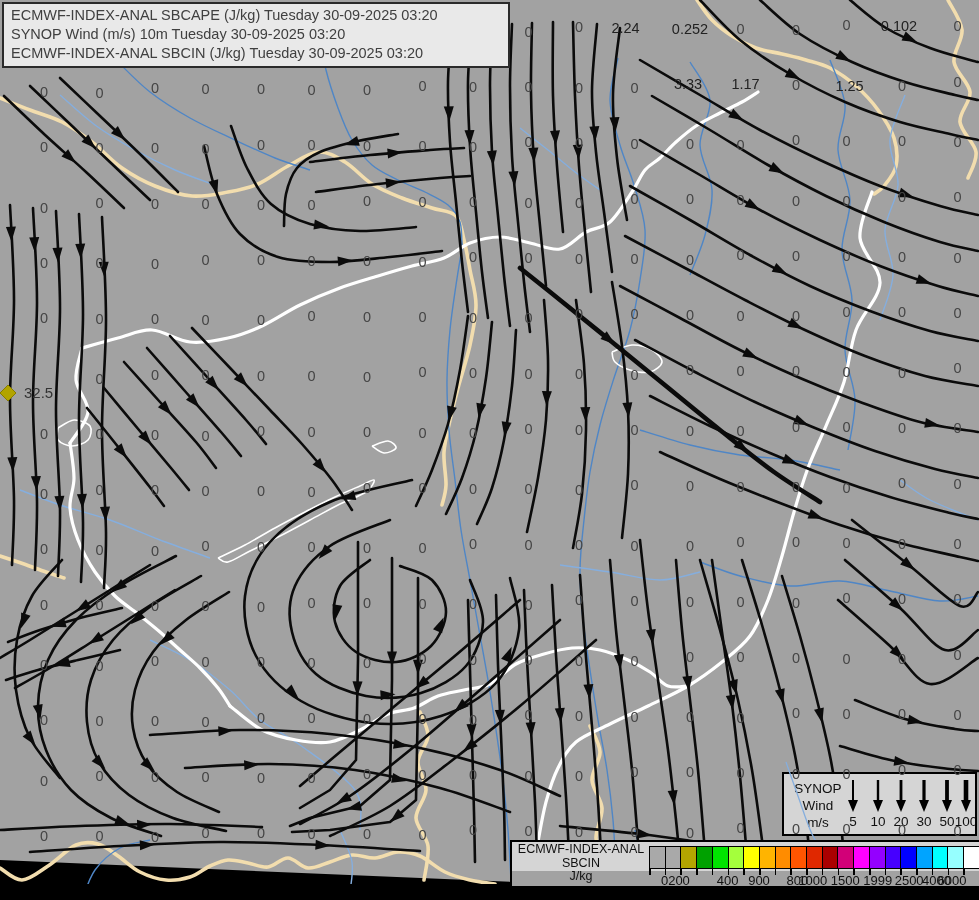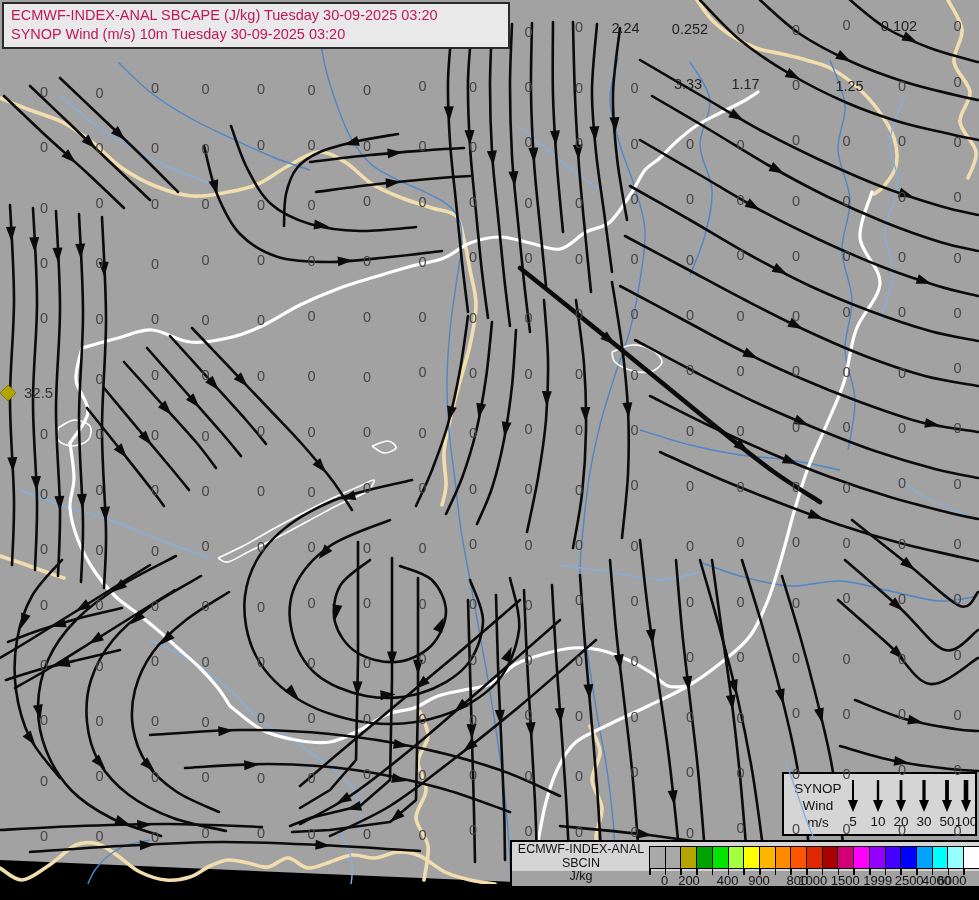--- a/index.html
+++ b/index.html
@@ -1,21 +1,21 @@
 <!DOCTYPE html>
 <html><head>
 <meta charset="utf-8">
 <style>
   html,body{margin:0;padding:0;background:#777;}
   .stage{position:relative;width:979px;height:900px;overflow:hidden;
          font-family:"Liberation Sans","DejaVu Sans",sans-serif;background:#a2a2a2;}
   .stage svg{position:absolute;left:0;top:0;}
   #header-box{position:absolute;left:2px;top:2px;width:508px;box-sizing:border-box;
     background:#e9e9e9;border:2px solid #2b2b2b;padding:2px 7px 3px 7px;z-index:50;}
-  #header-box div{font-size:14.5px;line-height:19px;color:#be185d;white-space:nowrap;}
+  #header-box div{font-size:14.5px;line-height:19px;color:#404040;white-space:nowrap;}
   #wind-legend{position:absolute;left:782px;top:772px;width:195px;height:64px;box-sizing:border-box;
     background:#d5d5d5;border:2px solid #000;z-index:10;}
   #wind-title{position:absolute;left:8px;top:6px;width:52px;text-align:center;z-index:2;}
   #wind-title div{font-size:13.5px;line-height:17px;color:#111;}
   #overlay-svg{z-index:20;pointer-events:none;}
   #cape-legend{position:absolute;left:510px;top:840px;width:509px;height:44px;box-sizing:border-box;
     border:2px solid #000;z-index:30;}
   #cape-band-top{position:absolute;left:0;top:0;width:100%;height:29px;background:#d5d5d5;}
   #cape-band-bottom{position:absolute;left:0;top:29px;width:100%;height:15px;background:#a2a2a2;}
   #cape-titles{position:absolute;left:4px;top:1px;width:130px;text-align:center;}
@@ -633,31 +633,32 @@
         <div class="cape-tick" style="left: 325.571px;"></div>
         <div class="cape-tick" style="left: 341.286px;"></div>
         <div class="cape-tick" style="left: 357px;"></div>
         <div class="cape-tick" style="left: 372.714px;"></div>
         <div class="cape-tick" style="left: 388.429px;"></div>
         <div class="cape-tick" style="left: 404.143px;"></div>
         <div class="cape-tick" style="left: 419.857px;"></div>
         <div class="cape-tick" style="left: 435.571px;"></div>
         <div class="cape-tick" style="left: 451.286px;"></div>
         <span class="cape-tick-label" style="left: 152.714px;">0</span>
-        <span class="cape-tick-label" style="left: 177px;">200</span>
+        <span class="cape-tick-label" style="left: 167px;">200</span>
         <span class="cape-tick-label" style="left: 215.571px;">400</span>
         <span class="cape-tick-label" style="left: 247px;">900</span>
         <span class="cape-tick-label" style="left: 277.429px; margin-left: 8px;">800</span>
         <span class="cape-tick-label" style="left: 300.857px;">1000</span>
         <span class="cape-tick-label" style="left: 333.286px;">1500</span>
         <span class="cape-tick-label" style="left: 365.714px;">1999</span>
         <span class="cape-tick-label" style="left: 397.143px;">2500</span>
         <span class="cape-tick-label" style="left: 424.571px;">4000</span>
         <span class="cape-tick-label" style="left: 440px;">6000</span>
       </div>
   </div>
 
   <div id="header-box">
     <div>ECMWF-INDEX-ANAL SBCAPE (J/kg) Tuesday 30-09-2025 03:20</div>
     <div>SYNOP Wind (m/s) 10m Tuesday 30-09-2025 03:20</div>
+    <div>ECMWF-INDEX-ANAL SBCIN (J/kg) Tuesday 30-09-2025 03:20</div>
   </div>
 
 </div>
 
 </body></html>

